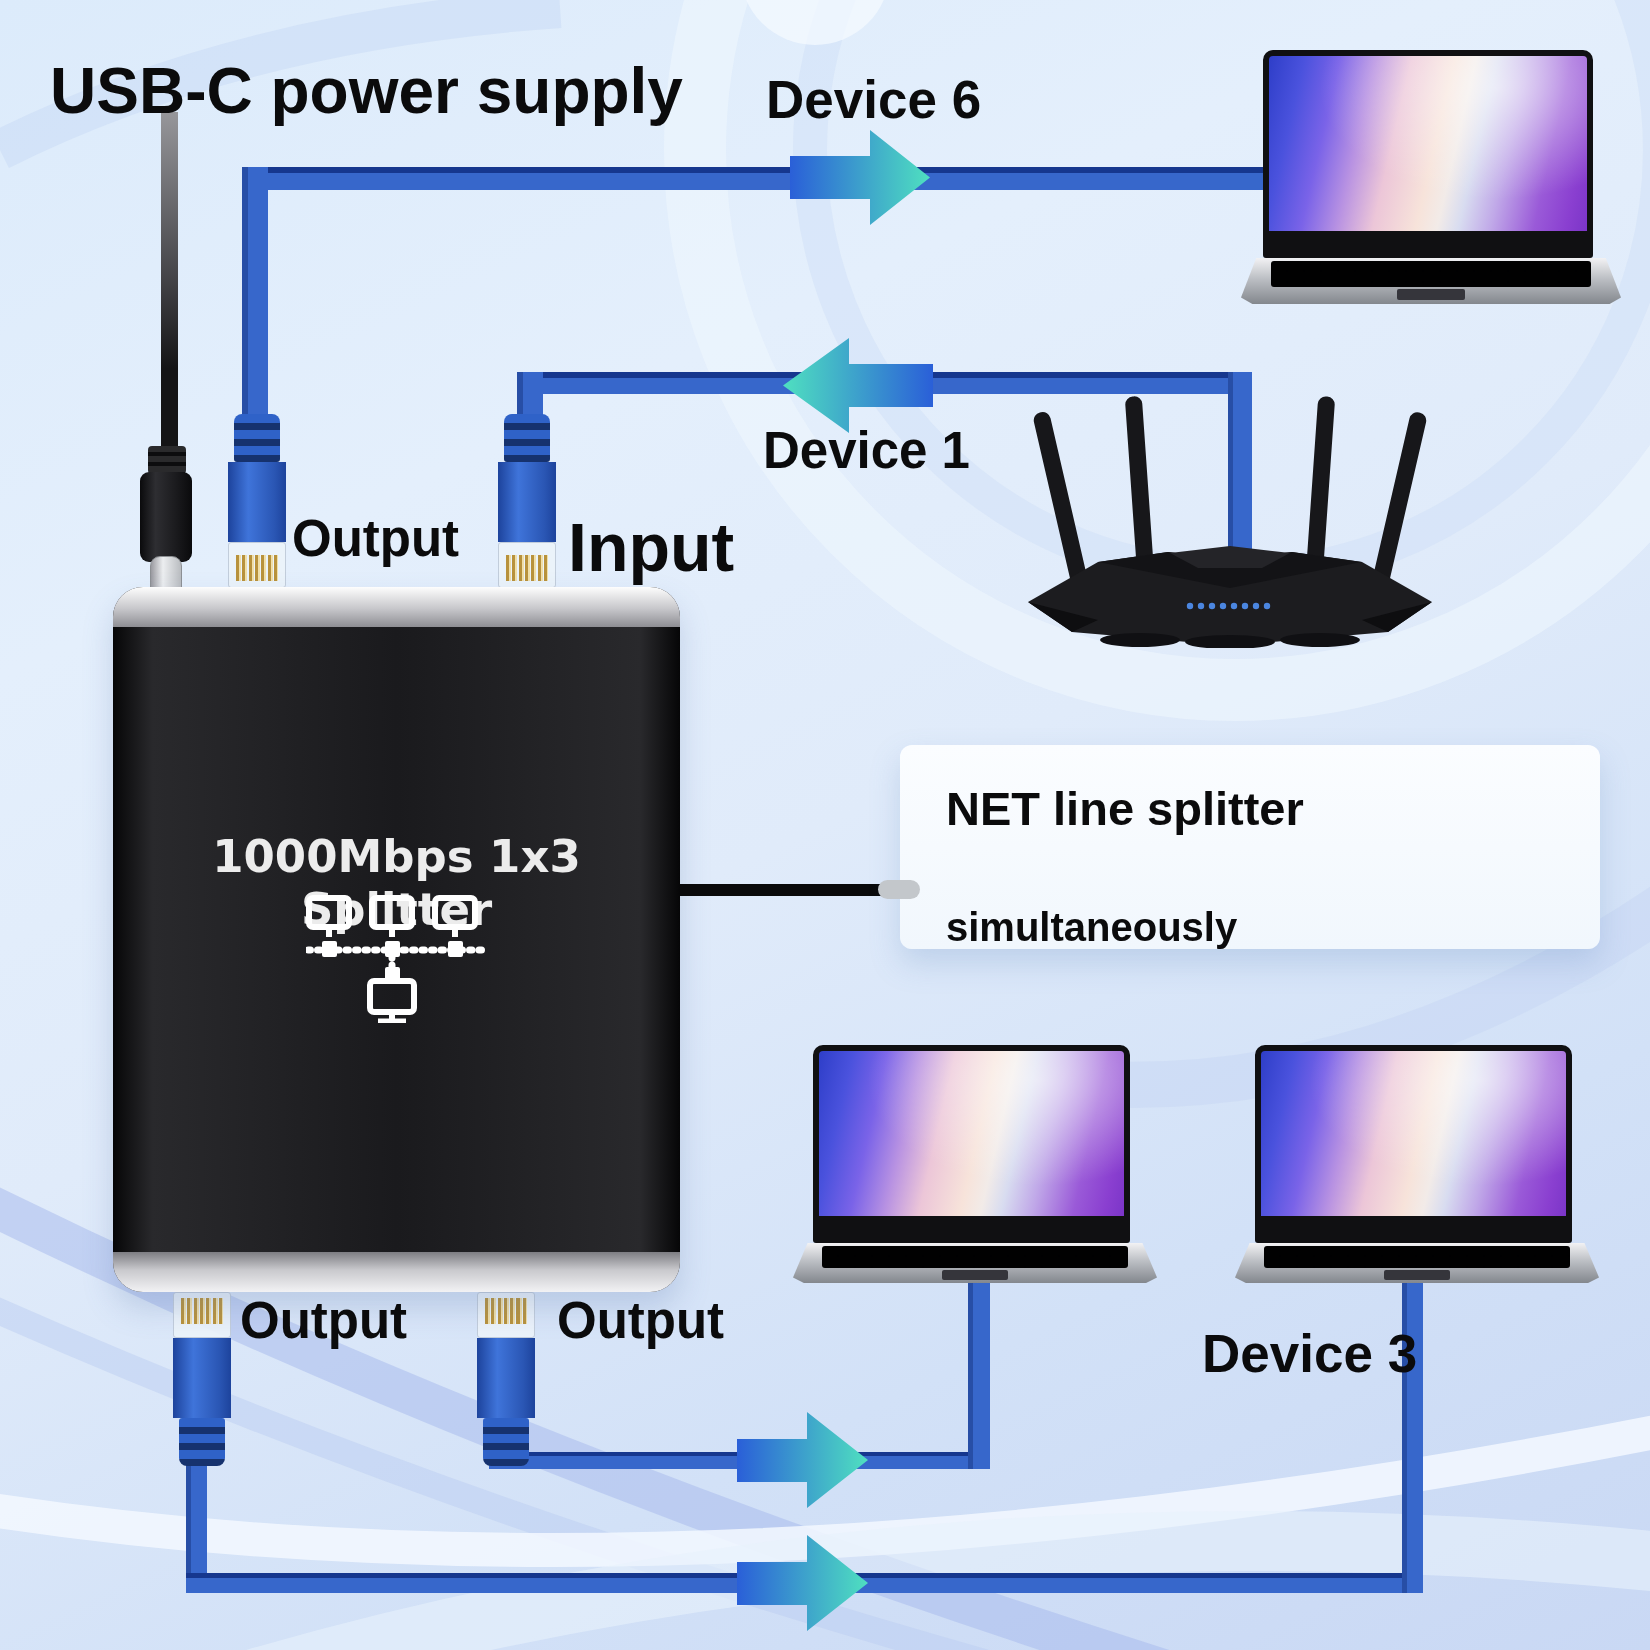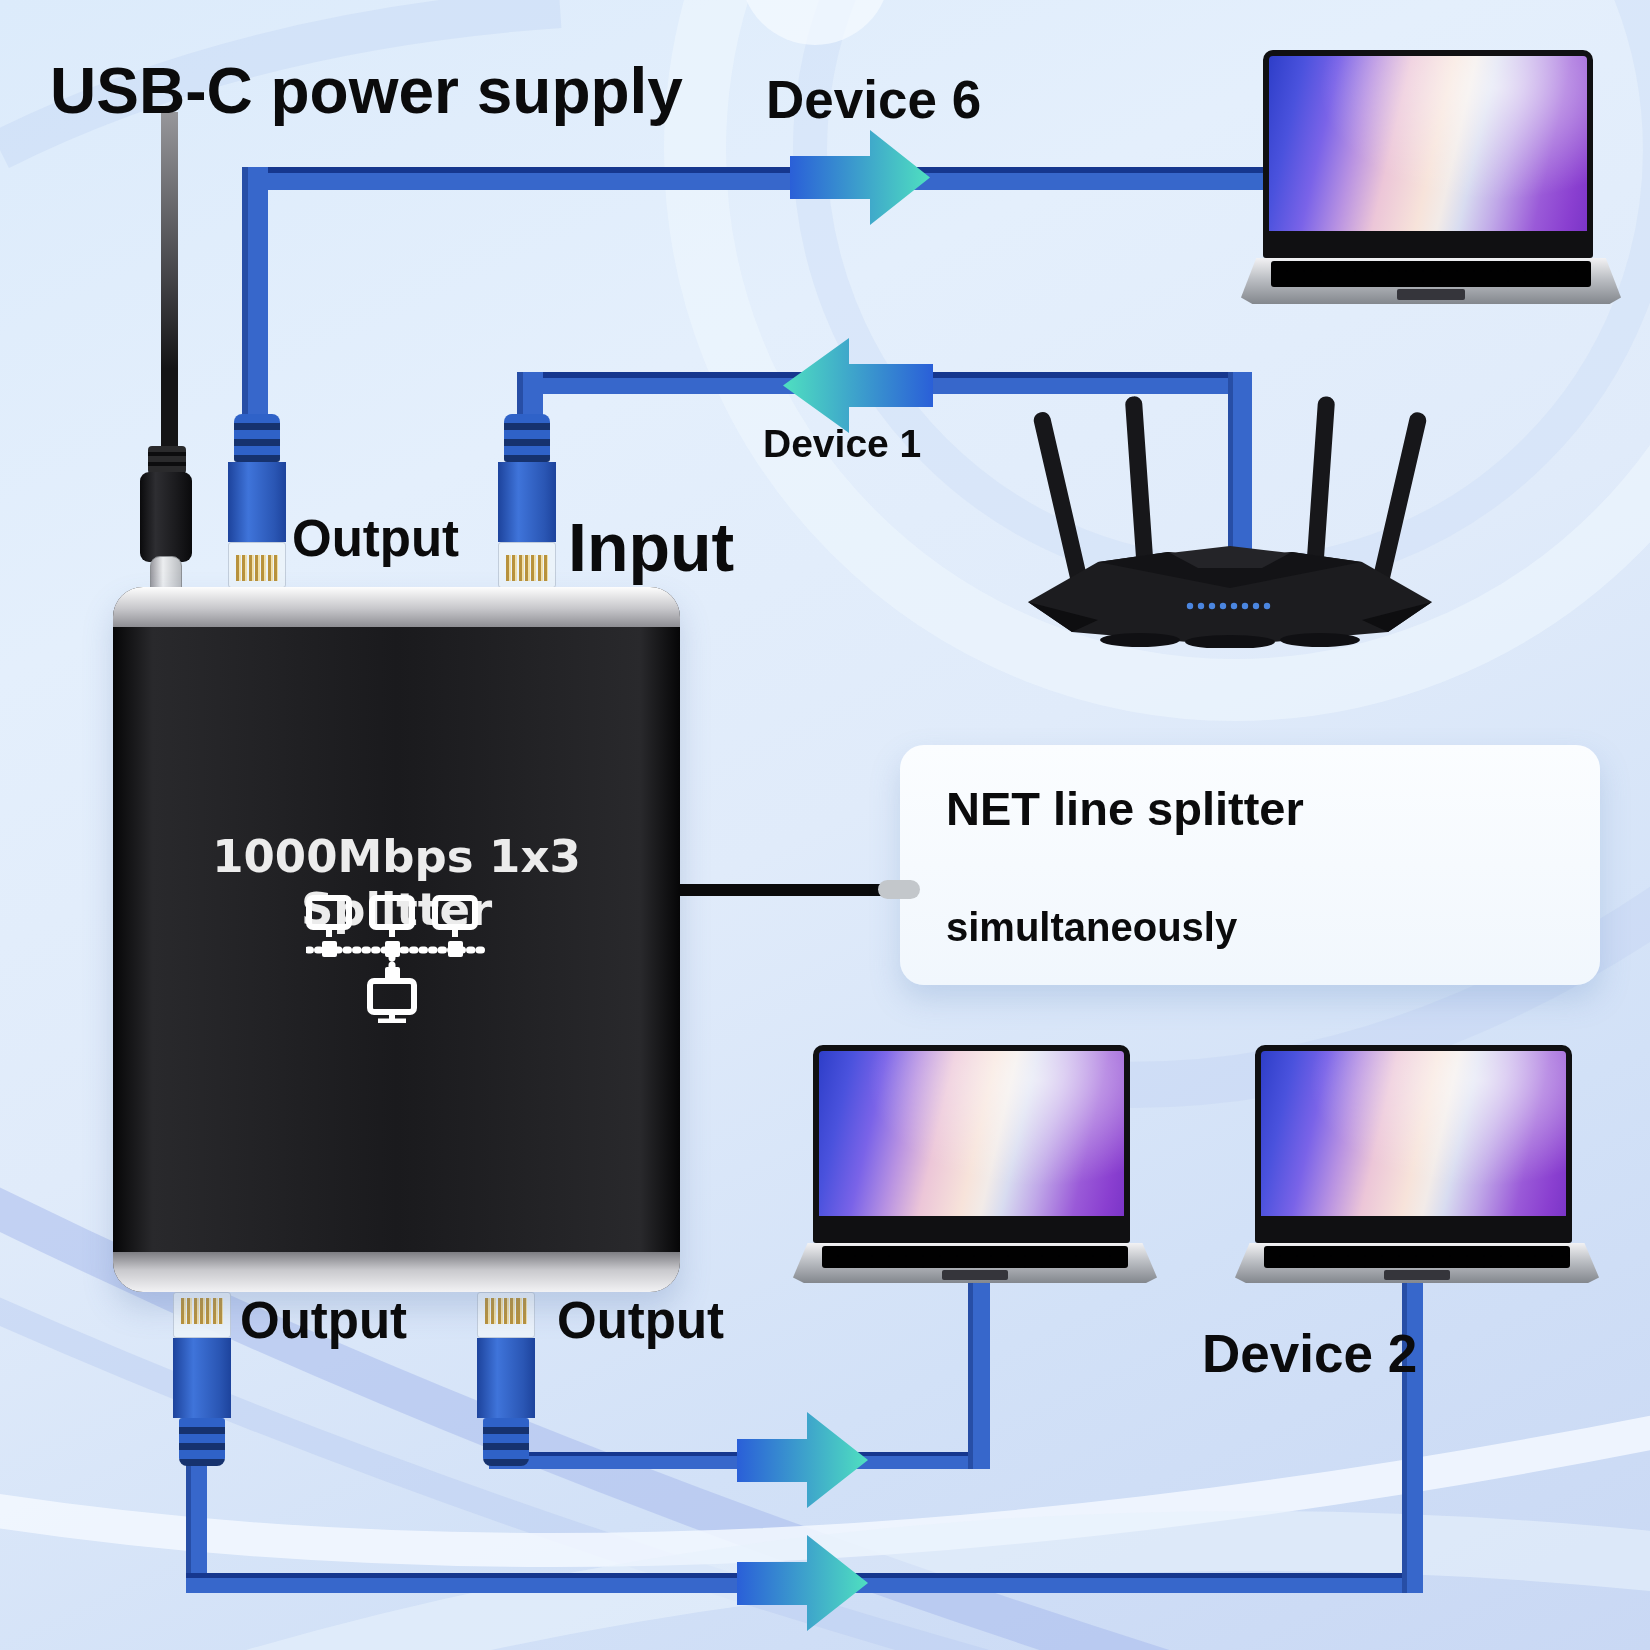--- a/index.html
+++ b/index.html
@@ -7,21 +7,21 @@
     position:relative;width:1650px;height:1650px;overflow:hidden;
     font-family:"Liberation Sans",sans-serif;
     background:linear-gradient(155deg,#dcebfb 0%,#e4effc 28%,#e0ebfa 50%,#d2e1f7 75%,#c9d8f4 100%);
   }
   .stage *{box-sizing:border-box;}
   svg.bgdeco{position:absolute;left:0;top:0;}
   
   .lbl{position:absolute;color:#0b0b0c;font-weight:bold;line-height:1.05;white-space:nowrap;}
   #lbl-power{left:50px;top:58px;font-size:64px;}
   #lbl-device4{left:766px;top:72px;font-size:53px;}
-  #lbl-device1{left:763px;top:424px;font-size:39px;}
+  #lbl-device1{left:763px;top:424px;font-size:51px;}
   #lbl-output-top{left:292px;top:512px;font-size:51px;}
   #lbl-input-top{left:568px;top:512px;font-size:68px;}
   #lbl-router{left:920px;top:658px;font-size:51px;}
   #lbl-output-b1{left:240px;top:1294px;font-size:51px;}
   #lbl-output-b2{left:557px;top:1294px;font-size:51px;}
   #lbl-device2{left:770px;top:1326px;font-size:53px;}
   #lbl-device3{left:1202px;top:1326px;font-size:53px;}
   
   .cable-h{position:absolute;background:linear-gradient(#16378e 0 26%,#3767cb 26%);}
   .cable-v{position:absolute;background:linear-gradient(90deg,#274ea6 0 22%,#3767cb 22%);}
@@ -64,21 +64,21 @@
     background:linear-gradient(#fdfdfd,#c6c6ca 55%,#8e8e93);}
   #splitter .edge-bottom{position:absolute;left:0;right:0;bottom:0;height:40px;
     background:linear-gradient(#7d7d82,#c9c9cd 45%,#f2f2f4);}
   #splitter .box-body{position:absolute;left:0;right:0;top:38px;bottom:38px;
     background:linear-gradient(90deg,#060607,#29292c 7%,#1a1a1d 50%,#29292c 93%,#060607);}
   #splitter-label{position:absolute;left:0;right:0;top:243px;text-align:center;
     font-family:"DejaVu Sans",sans-serif;font-weight:bold;font-size:45px;color:#ececec;letter-spacing:0px;}
   #splitter-icon{position:absolute;left:193px;top:308px;}
   
   #pointer-line{position:absolute;left:680px;top:884px;width:235px;height:12px;background:#0a0a0b;}
-  #callout{position:absolute;left:900px;top:745px;width:700px;height:240px;border-radius:24px;
+  #callout{position:absolute;left:900px;top:745px;width:700px;height:204px;border-radius:12px;
     background:linear-gradient(180deg,#fbfdff,#f1f7fd);box-shadow:0 14px 30px rgba(100,140,190,.25);}
   #pointer-cap{position:absolute;left:878px;top:880px;width:42px;height:19px;border-radius:10px;
     background:#c3c7cb;}
   #callout .co-title{position:absolute;left:46px;top:36px;font-size:47px;font-weight:bold;color:#0b0b0c;}
   #callout .co-l1{position:absolute;left:46px;top:108px;font-size:40px;font-weight:bold;color:#0b0b0c;}
   #callout .co-l2{position:absolute;left:46px;top:160px;font-size:40px;font-weight:bold;color:#0b0b0c;}
   
   #router{position:absolute;left:1020px;top:390px;}
   
   .laptop{position:absolute;}
@@ -297,15 +297,15 @@
     </div>
   </div>
 
   <div class="lbl" id="lbl-power">USB-C power supply</div>
   <div class="lbl" id="lbl-device4">Device 6</div>
   <div class="lbl" id="lbl-device1">Device 1</div>
   <div class="lbl" id="lbl-output-top">Output</div>
   <div class="lbl" id="lbl-input-top">Input</div>
   <div class="lbl" id="lbl-output-b1">Output</div>
   <div class="lbl" id="lbl-output-b2">Output</div>
-  <div class="lbl" id="lbl-device3">Device 2</div>
+  <div class="lbl" id="lbl-device3">Device 3</div>
 
 </div>
 
 </body></html>

